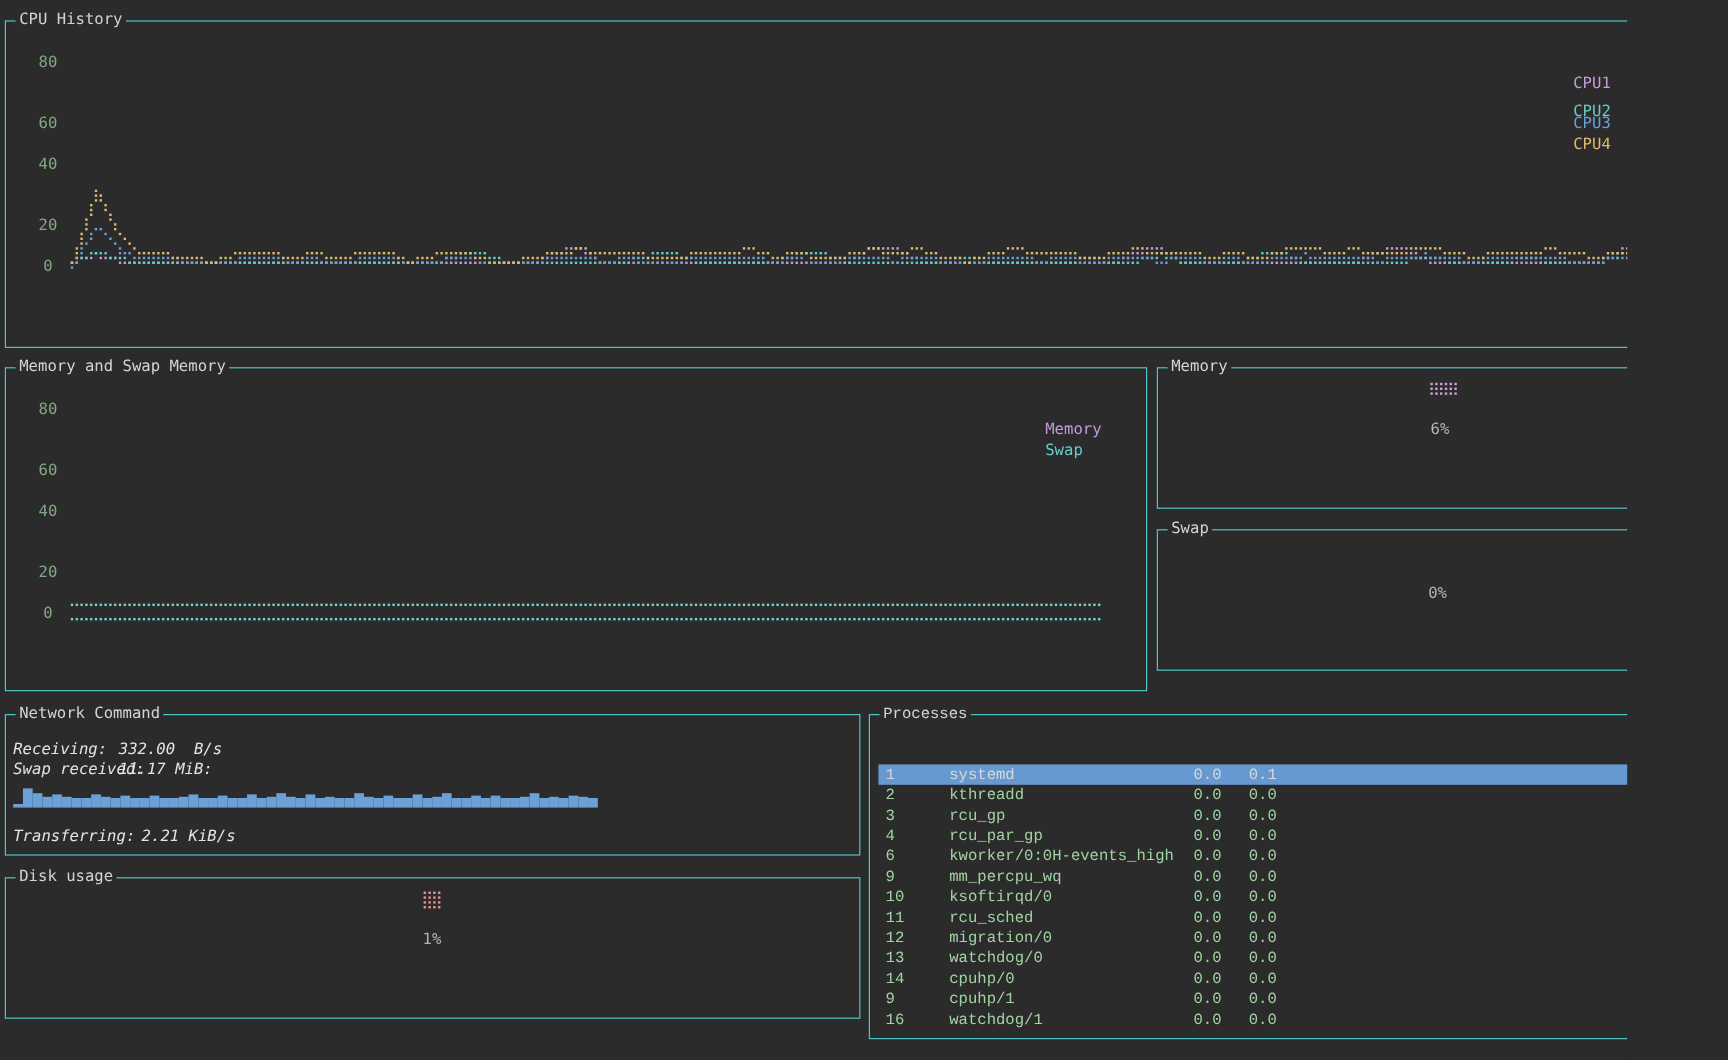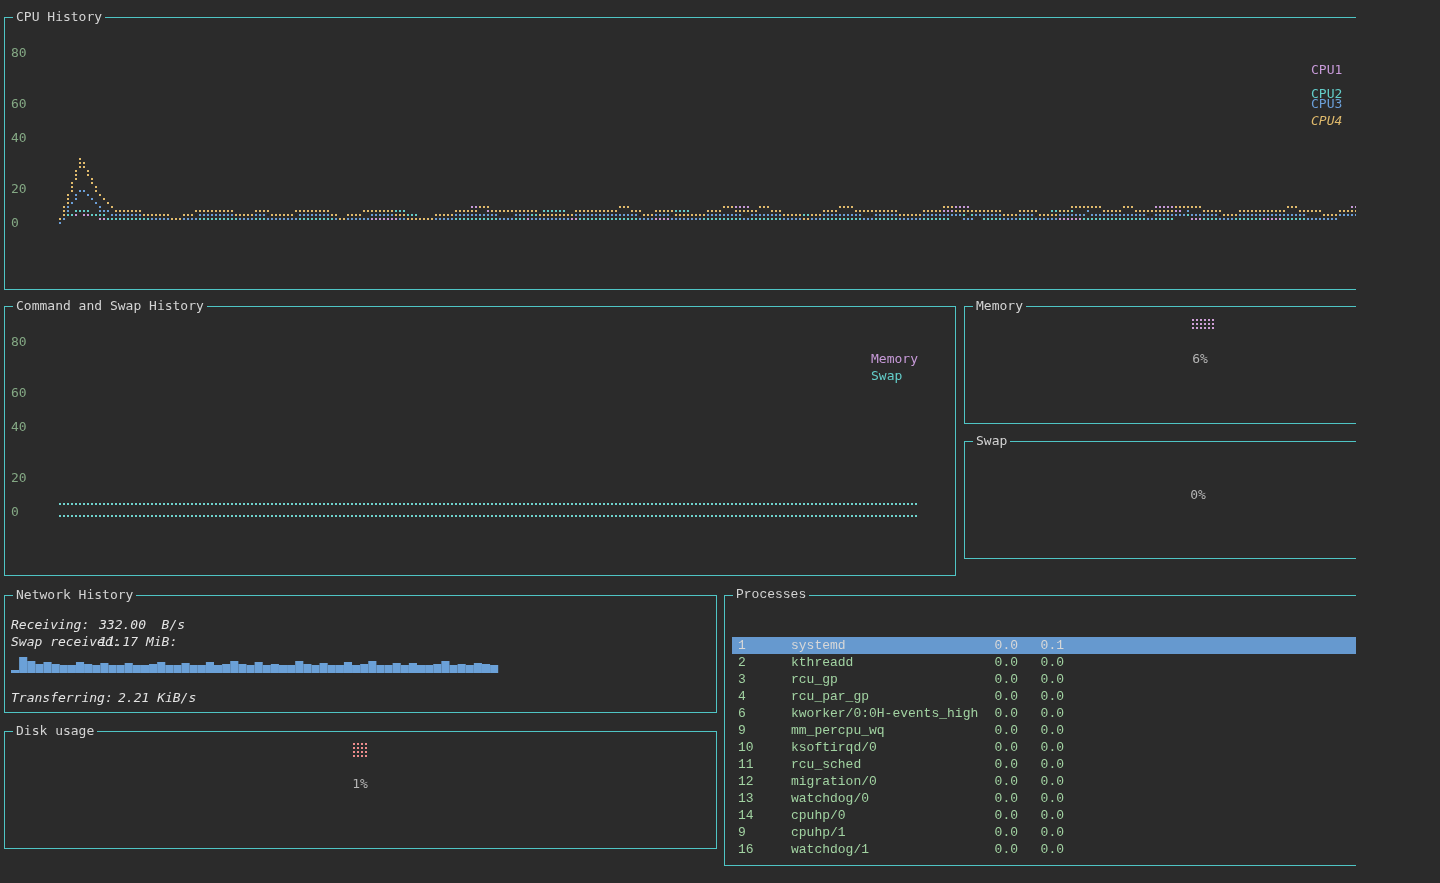--- a/index.html
+++ b/index.html
@@ -7,28 +7,28 @@
     position:relative;width:1356px;height:883px;overflow:hidden;
     background:var(--background,#2b2b2b);
     font-family:"DejaVu Sans Mono", monospace;
     font-size:13px;line-height:16px;
   }
   .panel{position:absolute;border:1px solid var(--border,#4fc5c5);box-sizing:border-box;}
   .panel-title{
     position:absolute;top:-9px;left:8px;background:var(--background,#2b2b2b);
     padding:0 3px;color:var(--title,#d4d4d4);white-space:pre;line-height:16px;
   }
-  .ytick{position:absolute;left:6px;width:30px;text-align:left;color:var(--axis-label,#84a884);}
+  .ytick{position:absolute;left:20px;width:30px;text-align:center;color:var(--axis-label,#84a884);}
   .chart-svg{position:absolute;left:0;top:0;overflow:visible;}
   .legend-row{position:absolute;display:flex;justify-content:space-between;white-space:pre;}
   .cpu-legend{left:1306px;width:89px;align-items:flex-end;}
   .c-cpu1{color:var(--cpu1,#c79ad8);}
   .c-cpu2{color:var(--cpu2,#63cdc9);}
   .c-cpu3{color:var(--cpu3,#6b9fd8);}
-  .c-cpu4{color:var(--cpu4,#e0ba6c);font-style:italic;}
+  .c-cpu4{color:var(--cpu4,#e0ba6c);}
   .c-mem{color:var(--memory-legend,#c79ad8);}
   .c-swap{color:var(--swap-legend,#63cdc9);}
   .net-line{position:absolute;white-space:pre;color:var(--network-text,#e4e4e4);font-style:italic;}
   .gauge-pct{position:absolute;width:50px;text-align:center;color:var(--gauge-text,#b4b4b4);}
   .proc-header{position:absolute;top:9px;left:7px;right:5px;height:17px;color:var(--process-text,#a2d3a2);}
   .proc-rows{position:absolute;top:41px;left:7px;right:5px;bottom:4px;}
   .proc-row{position:absolute;left:0;right:0;height:17px;color:var(--process-text,#a2d3a2);}
   .proc-row.selected{background:var(--selected-row-bg,#6699cf);color:var(--selected-row-text,#d8d8d8);}
   .proc-header span,.proc-row span{position:absolute;line-height:17px;white-space:pre;}
   .col-pid{left:6px;}
@@ -1416,21 +1416,21 @@
       <span>CPU3</span>
       <span>8.1%</span>
     </div>
     <div class="legend-row cpu-legend c-cpu4" style="top:95px">
       <span>CPU4</span>
       <span>5.1%</span>
     </div>
   </section>
 
   <section class="panel" id="panel-memswap" style="left:4px;top:306px;width:952px;height:270px;">
-    <span class="panel-title">Command and Swap History</span>
+    <span class="panel-title">Memory and Swap Memory</span>
     <div class="ytick" style="top:27px">80</div>
     <div class="ytick" style="top:78px">60</div>
     <div class="ytick" style="top:112px">40</div>
     <div class="ytick" style="top:163px">20</div>
     <div class="ytick" style="top:197px">0</div>
     <svg id="memswap-svg" class="chart-svg" width="950" height="268">
         <rect x="54" y="196" width="2" height="2" fill="#6fd3ce"></rect>
         <rect x="58" y="196" width="2" height="2" fill="#6fd3ce"></rect>
         <rect x="62" y="196" width="2" height="2" fill="#6fd3ce"></rect>
         <rect x="66" y="196" width="2" height="2" fill="#6fd3ce"></rect>
@@ -1893,21 +1893,21 @@
       </svg>
     <div class="gauge-pct" style="left:210px;top:44px;">6%</div>
   </section>
 
   <section class="panel" id="panel-swap" style="left:964px;top:441px;width:473px;height:118px;">
     <span class="panel-title">Swap</span>
     <div class="gauge-pct" style="left:208px;top:45px;">0%</div>
   </section>
 
   <section class="panel" id="panel-network" style="left:4px;top:595px;width:713px;height:118px;">
-    <span class="panel-title">Network History</span>
+    <span class="panel-title">Network Command</span>
     <div class="net-line" style="left:6px;top:21px;">Receiving:</div>
     <div class="net-line" style="left:94px;top:21px;">332.00  B/s</div>
     <div class="net-line" style="left:6px;top:38px;">Swap received:</div>
     <div class="net-line" style="left:94px;top:38px;">11.17 MiB:</div>
     <svg id="network-svg" class="chart-svg" width="711" height="116">
         <rect x="6" y="74" width="8.12" height="3" fill="#6ba1d8"></rect>
         <rect x="14.12" y="61" width="8.12" height="16" fill="#6ba1d8"></rect>
         <rect x="22.24" y="65" width="8.12" height="12" fill="#6ba1d8"></rect>
         <rect x="30.36" y="68" width="8.12" height="9" fill="#6ba1d8"></rect>
         <rect x="38.48" y="66" width="8.12" height="11" fill="#6ba1d8"></rect>

